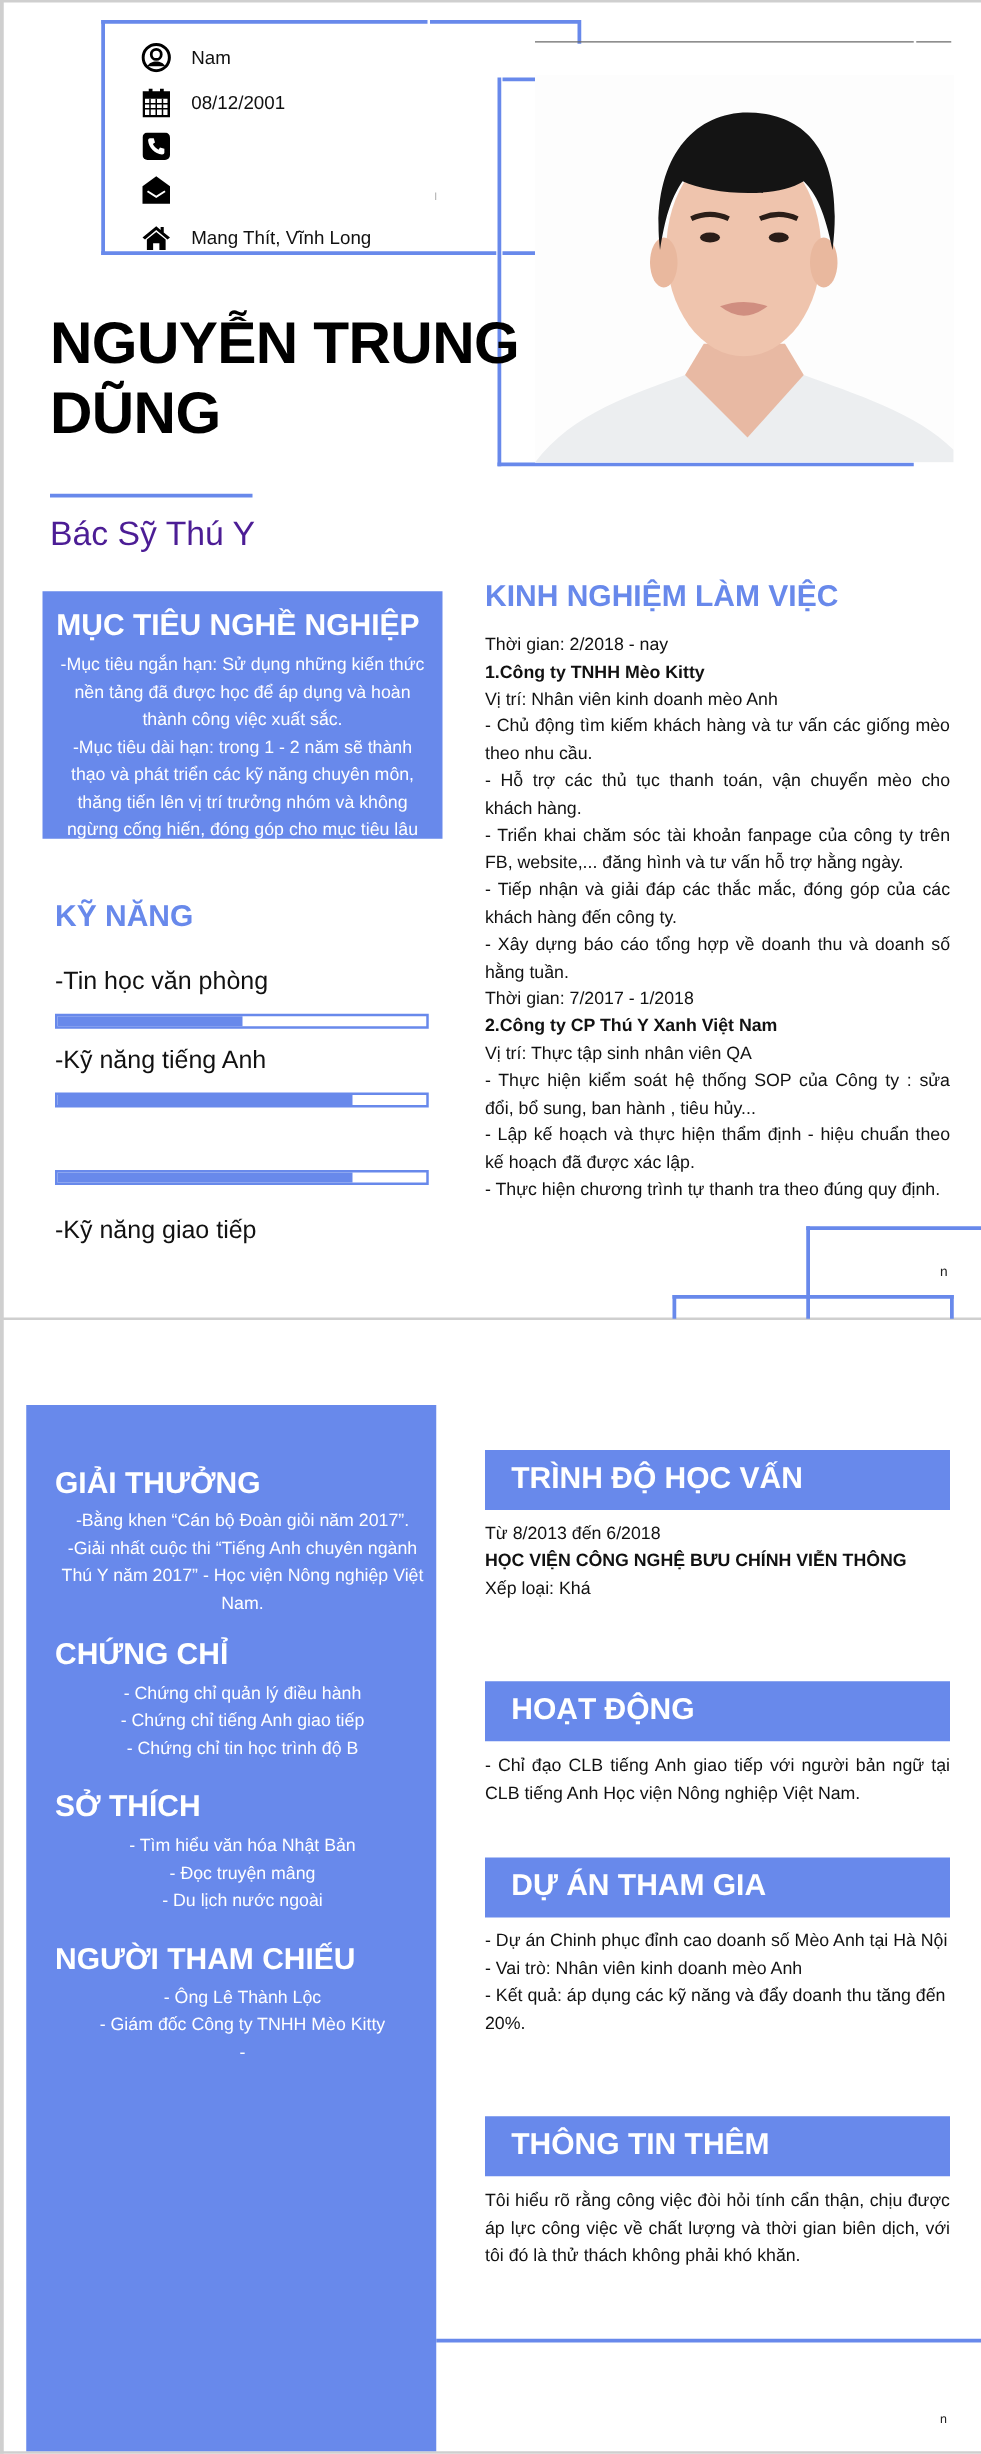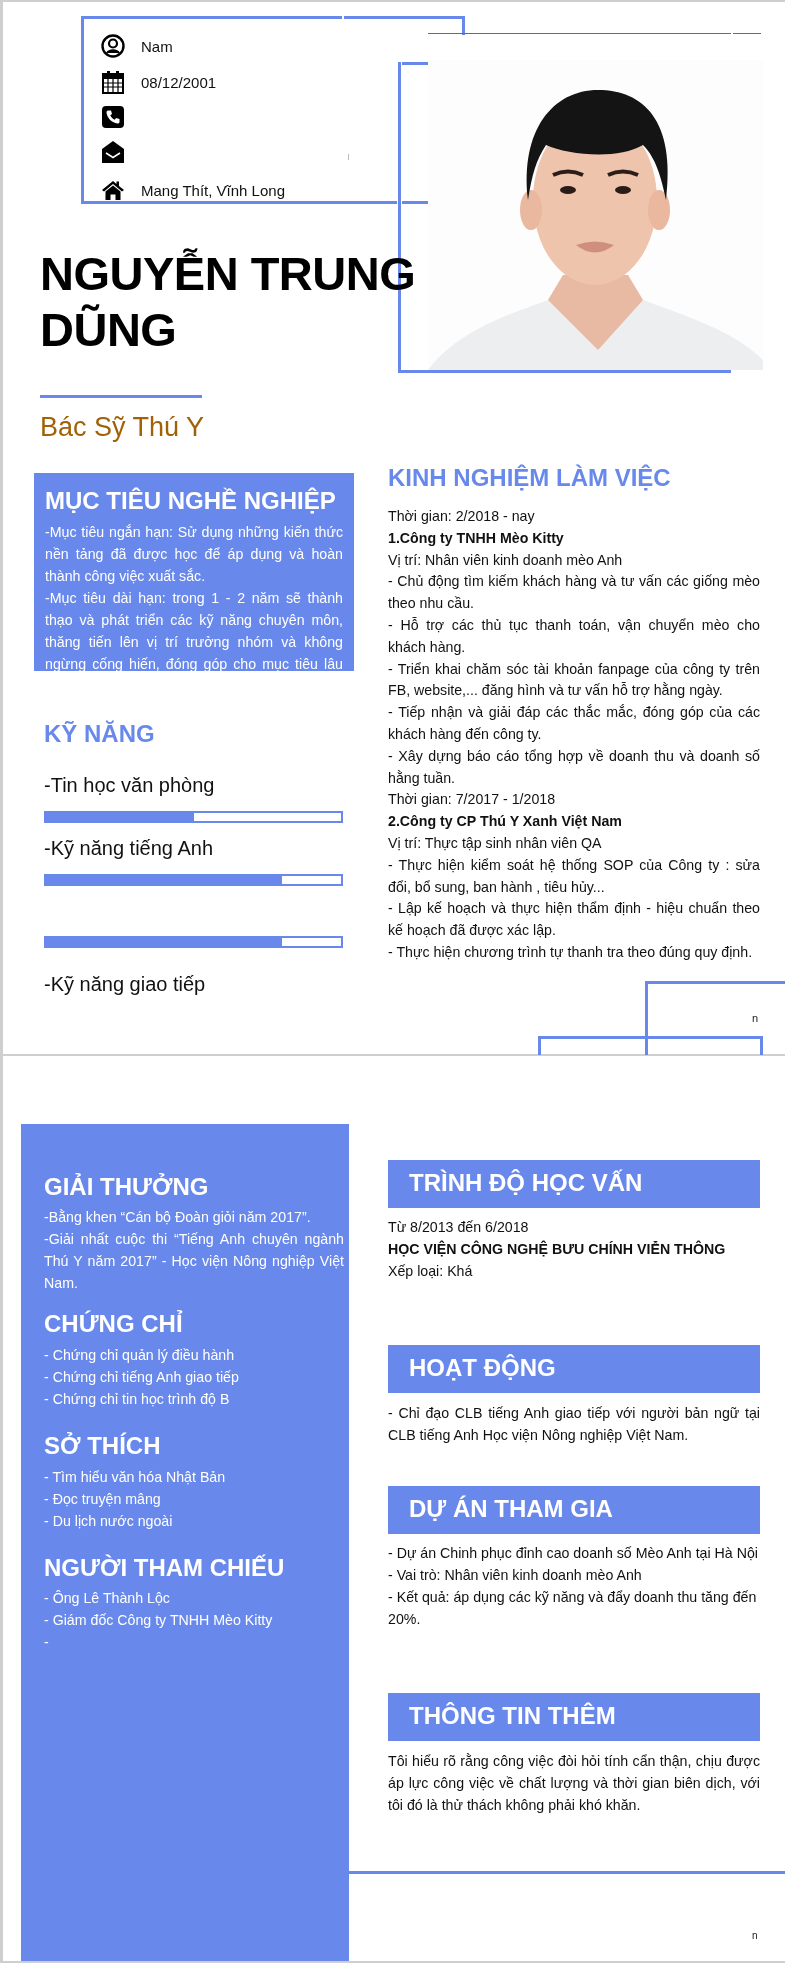--- a/index.html
+++ b/index.html
@@ -5,33 +5,33 @@
   html, body { margin:0; padding:0; }
   body { width:785px; height:1963px; position:relative; background:#ffffff; overflow:hidden;
          font-family:"Liberation Sans", "DejaVu Sans", sans-serif; color:#111; }
   .abs { position:absolute; }
   .blue { background:#6889eb; }
   .bline { position:absolute; background:#6889eb; }
   .gline { position:absolute; background:#cfcfcf; }
   .dline { position:absolute; background:#6b6b6b; }
 
   
-  .contact-row { position:absolute; left:100px; height:28px; display:flex; align-items:center; }
+  .contact-row { position:absolute; left:112px; height:28px; display:flex; align-items:center; }
   .contact-row .ic { width:26px; height:26px; display:flex; align-items:center; justify-content:center; }
   .contact-row .txt { position:absolute; left:41px; font-size:15px; white-space:nowrap; color:#111; }
 
   .name { left:40px; top:246px; font-size:47px; font-weight:bold; line-height:56px; letter-spacing:-0.5px; color:#000; }
-  .job { left:40px; top:412px; font-size:27px; color:#a16207; }
+  .job { left:40px; top:412px; font-size:27px; color:#4c1d95; }
 
   .section-title-w { font-size:24px; font-weight:bold; color:#fff; white-space:nowrap; }
   .section-title-b { font-size:24px; font-weight:bold; color:#6889eb; white-space:nowrap; }
 
   .para { font-size:14.2px; line-height:22px; }
   .just { text-align:justify; }
-  .white { color:#fff; }
+  .white { color:#fff;text-align:center; }
 
   .skill-label { position:absolute; left:44px; font-size:20px; color:#111; }
   .skill-bar { position:absolute; left:44px; width:299px; height:12px; box-sizing:border-box;
                border:2px solid #6889eb; background:#fff; }
   .skill-fill { height:100%; background:#6889eb; }
 
   .hdr-box { position:absolute; left:388px; width:372px; height:48px; background:#6889eb; }
   .hdr-box span { position:absolute; left:21px; top:9px; font-size:24px; font-weight:bold; color:#fff; white-space:nowrap; }
 
   .photo { position:absolute; left:428px; top:60px; width:335px; height:310px; background:#fdfdfd; overflow:hidden; }

